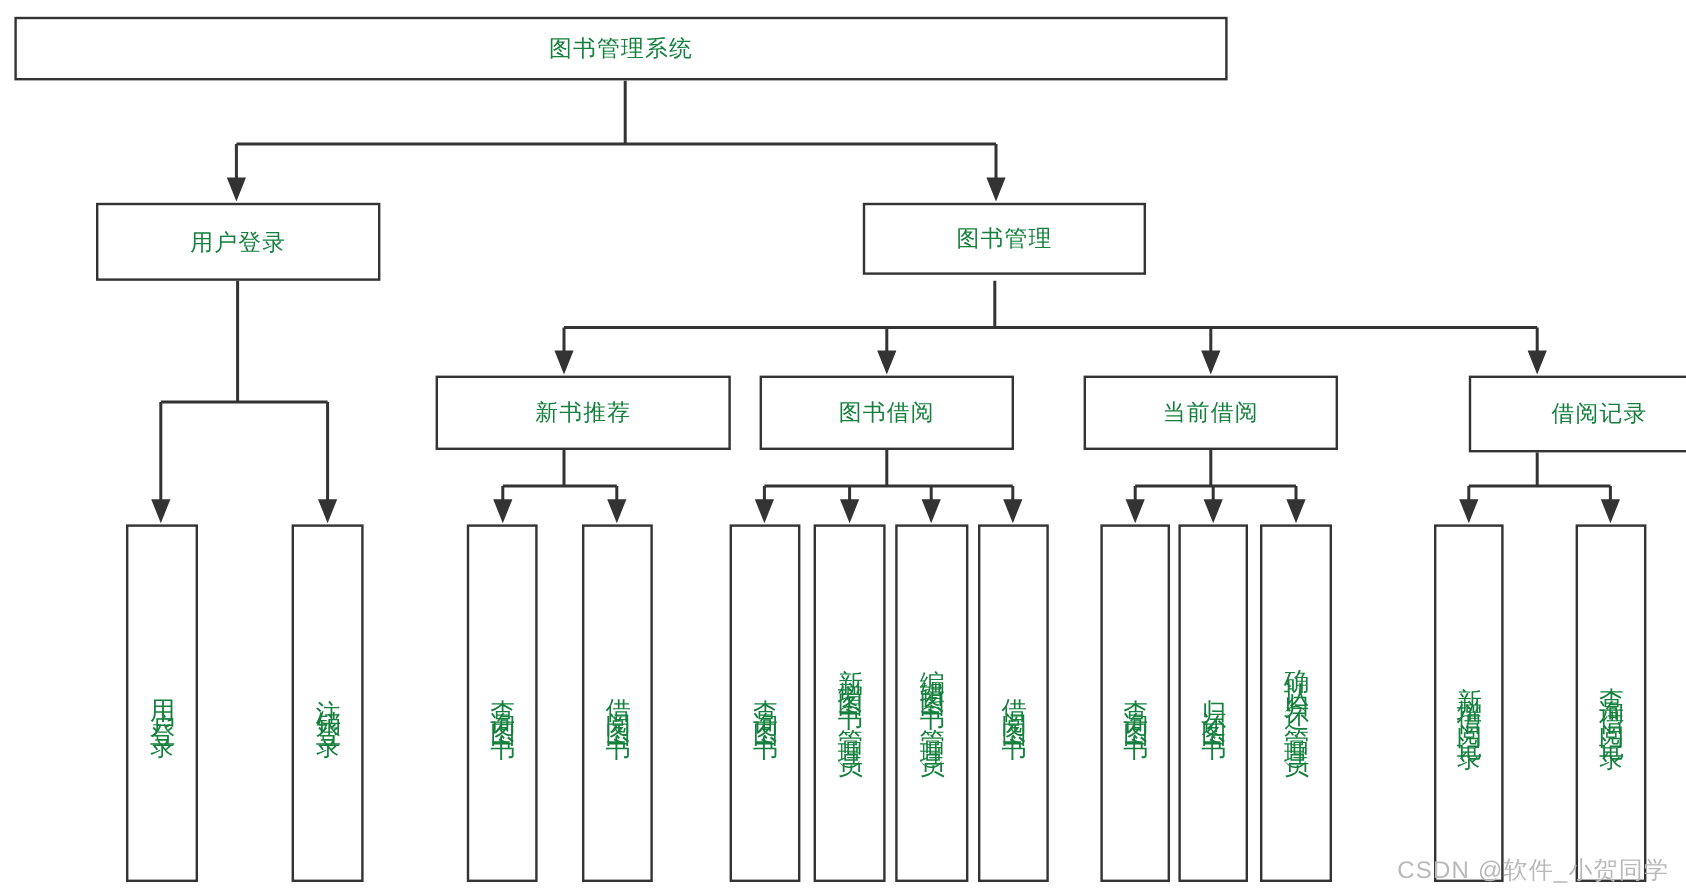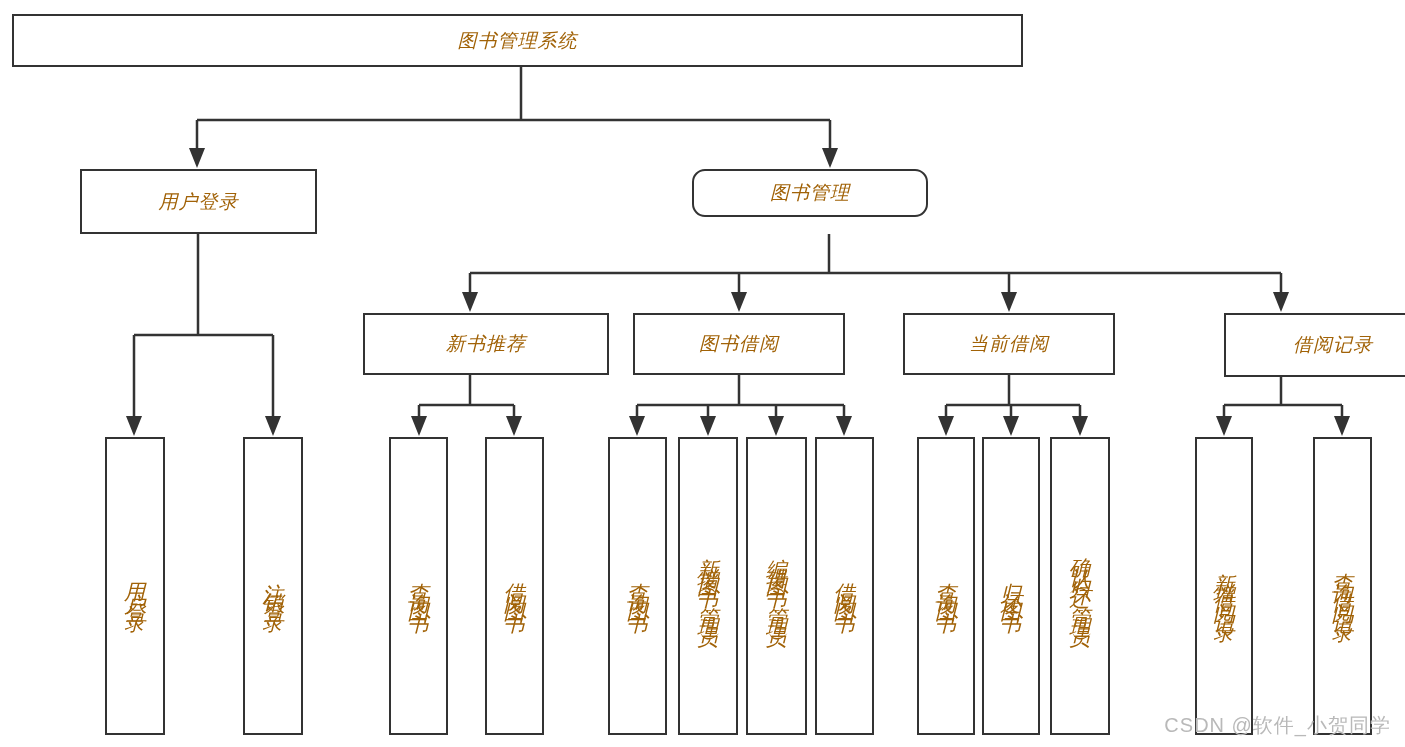--- a/index.html
+++ b/index.html
@@ -14,28 +14,27 @@
   svg.wires {
     position: absolute;
     left: 0; top: 0;
     width: 1405px; height: 747px;
   }
   .box {
     position: absolute;
     box-sizing: border-box;
     border: 2px solid #333333;
     background: #ffffff;
-    color: #a16207;
+    color: #15803d;
     display: flex;
     align-items: center;
     justify-content: center;
     font-size: 19px;
     letter-spacing: 1px;
     text-align: left;
-    font-style: italic;
   }
   .vbox span {
     writing-mode: vertical-rl;
     text-orientation: mixed;
     font-size: 21px;
     letter-spacing: 10px;
     line-height: 1.1;
   }
   .watermark {
     position: absolute;
@@ -80,21 +79,21 @@
         <polygon points="1003,416 1019,416 1011,436"></polygon>
         <polygon points="1072,416 1088,416 1080,436"></polygon>
         <polygon points="1216,416 1232,416 1224,436"></polygon>
         <polygon points="1334,416 1350,416 1342,436"></polygon>
       </g>
   </svg>
 
   <div class="box" style="left:12px; top:14px; width:1011px; height:53px;">图书管理系统</div>
 
   <div class="box" style="left:80px; top:169px; width:237px; height:65px;">用户登录</div>
-  <div class="box" style="left:692px; top:169px; width:236px; height:48px;border-radius:13px;">图书管理</div>
+  <div class="box" style="left:719px; top:169px; width:236px; height:60px;">图书管理</div>
 
   <div class="box" style="left:363px; top:313px; width:246px; height:62px;">新书推荐</div>
   <div class="box" style="left:633px; top:313px; width:212px; height:62px;">图书借阅</div>
   <div class="box" style="left:903px; top:313px; width:212px; height:62px;">当前借阅</div>
   <div class="box" style="left:1224px; top:313px; width:218px; height:64px;">借阅记录</div>
 
   <div class="box vbox" style="left:105px; top:437px; width:60px; height:298px;">
     <span>用户登录</span>
     </div>
   <div class="box vbox" style="left:243px; top:437px; width:60px; height:298px;">

